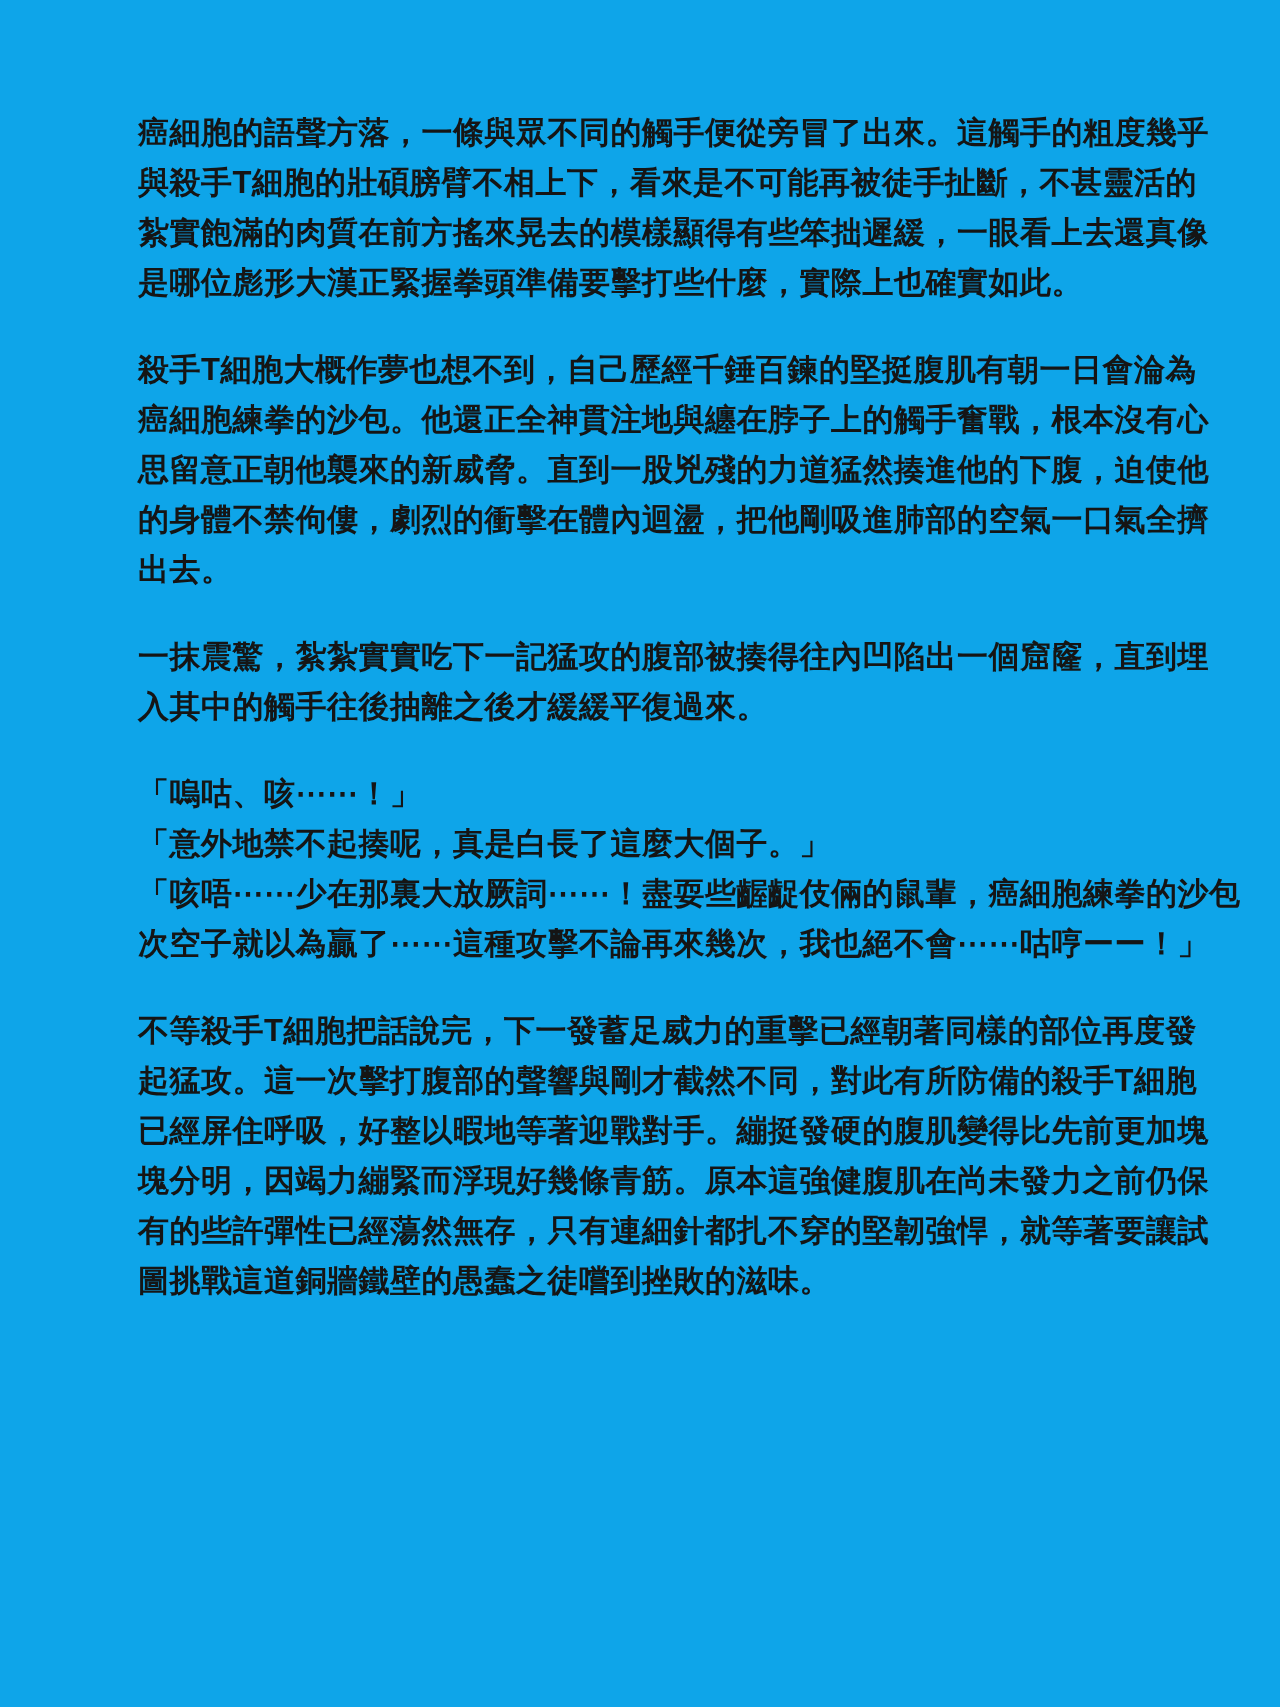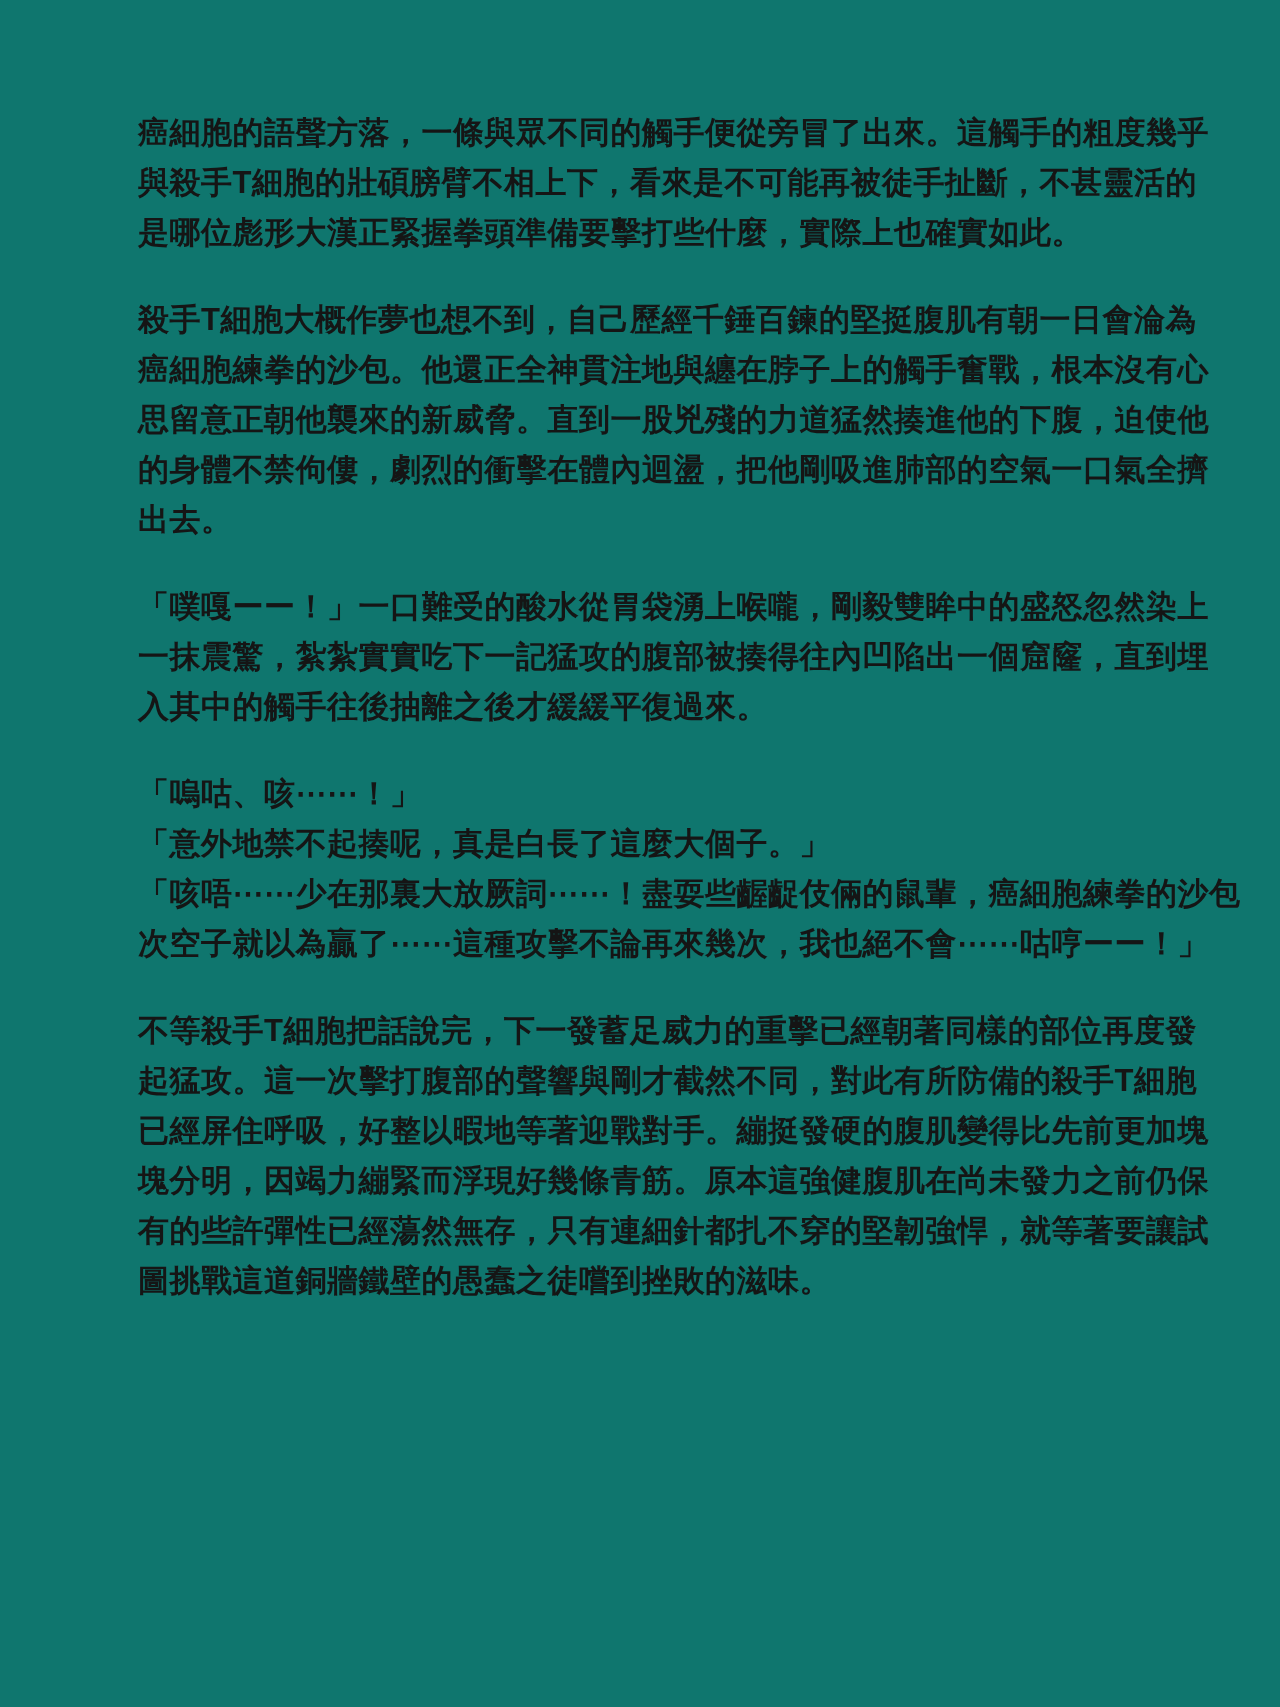--- a/index.html
+++ b/index.html
@@ -4,21 +4,21 @@
 <style>
   html, body {
     margin: 0;
     padding: 0;
     background: #ffffff;
   }
   .page {
     position: relative;
     width: 1280px;
     height: 1707px;
-    background: #0f766e;
+    background: #0ea5e9;
     overflow: hidden;
     font-family: "Liberation Sans", sans-serif;
   }
   .text-block {
     position: absolute;
     left: 138px;
     top: 108px;
     width: 1040px;
   }
   .paragraph {
@@ -40,31 +40,31 @@
   }
 </style>
 </head>
 <body>
 
 <div class="page">
   <div class="text-block" id="text-block">
       <div class="paragraph">
         <div class="text-line">癌細胞的語聲方落，一條與眾不同的觸手便從旁冒了出來。這觸手的粗度幾乎</div>
         <div class="text-line">與殺手T細胞的壯碩膀臂不相上下，看來是不可能再被徒手扯斷，不甚靈活的</div>
+        <div class="text-line">紮實飽滿的肉質在前方搖來晃去的模樣顯得有些笨拙遲緩，一眼看上去還真像</div>
         <div class="text-line">是哪位彪形大漢正緊握拳頭準備要擊打些什麼，實際上也確實如此。</div>
       </div>
       <div class="paragraph">
         <div class="text-line">殺手T細胞大概作夢也想不到，自己歷經千錘百鍊的堅挺腹肌有朝一日會淪為</div>
         <div class="text-line">癌細胞練拳的沙包。他還正全神貫注地與纏在脖子上的觸手奮戰，根本沒有心</div>
         <div class="text-line">思留意正朝他襲來的新威脅。直到一股兇殘的力道猛然揍進他的下腹，迫使他</div>
         <div class="text-line">的身體不禁佝僂，劇烈的衝擊在體內迴盪，把他剛吸進肺部的空氣一口氣全擠</div>
         <div class="text-line">出去。</div>
       </div>
       <div class="paragraph">
-        <div class="text-line">「噗嘎ーー！」一口難受的酸水從胃袋湧上喉嚨，剛毅雙眸中的盛怒忽然染上</div>
         <div class="text-line">一抹震驚，紮紮實實吃下一記猛攻的腹部被揍得往內凹陷出一個窟窿，直到埋</div>
         <div class="text-line">入其中的觸手往後抽離之後才緩緩平復過來。</div>
       </div>
       <div class="paragraph">
         <div class="text-line">「嗚咕、咳⋯⋯！」</div>
         <div class="text-line">「意外地禁不起揍呢，真是白長了這麼大個子。」</div>
         <div class="text-line">「咳唔⋯⋯少在那裏大放厥詞⋯⋯！盡耍些齷齪伎倆的鼠輩，癌細胞練拳的沙包</div>
         <div class="text-line">次空子就以為贏了⋯⋯這種攻擊不論再來幾次，我也絕不會⋯⋯咕哼ーー！」</div>
       </div>
       <div class="paragraph">

